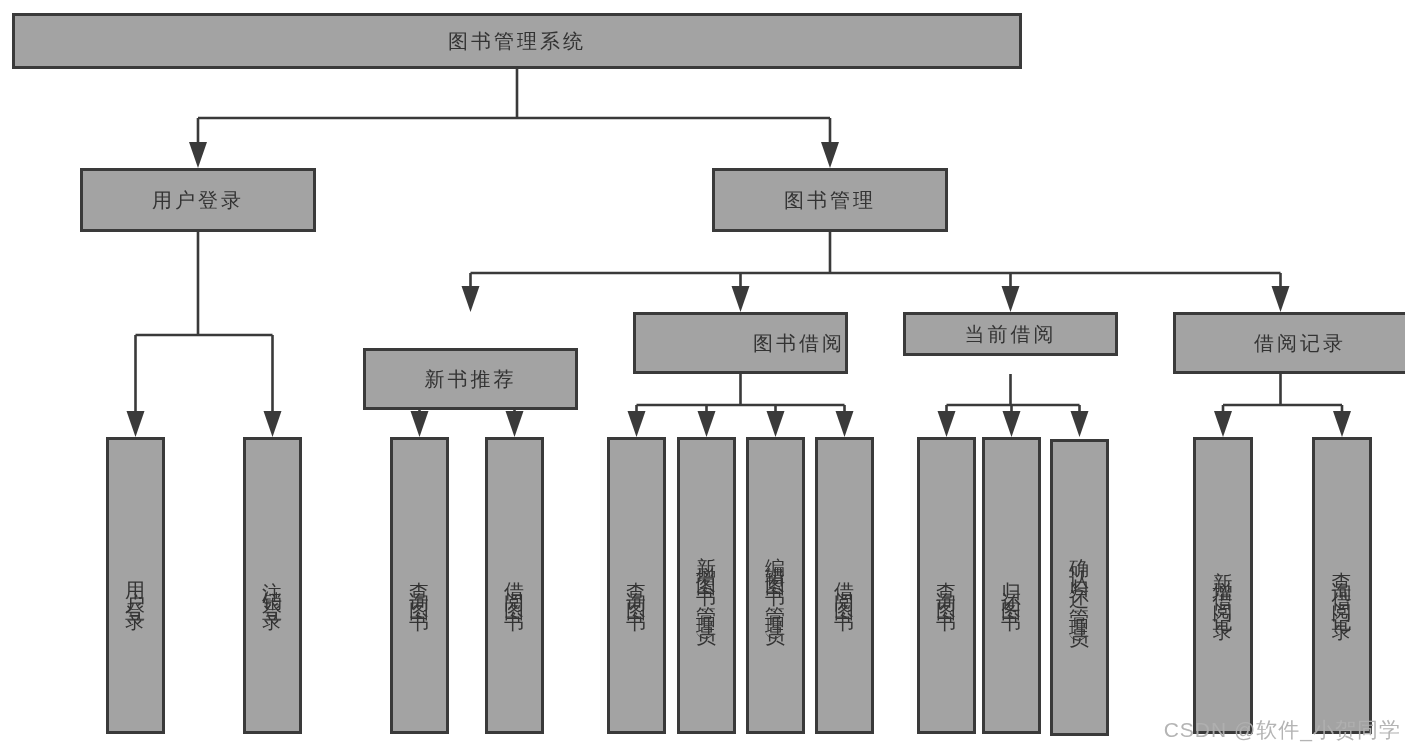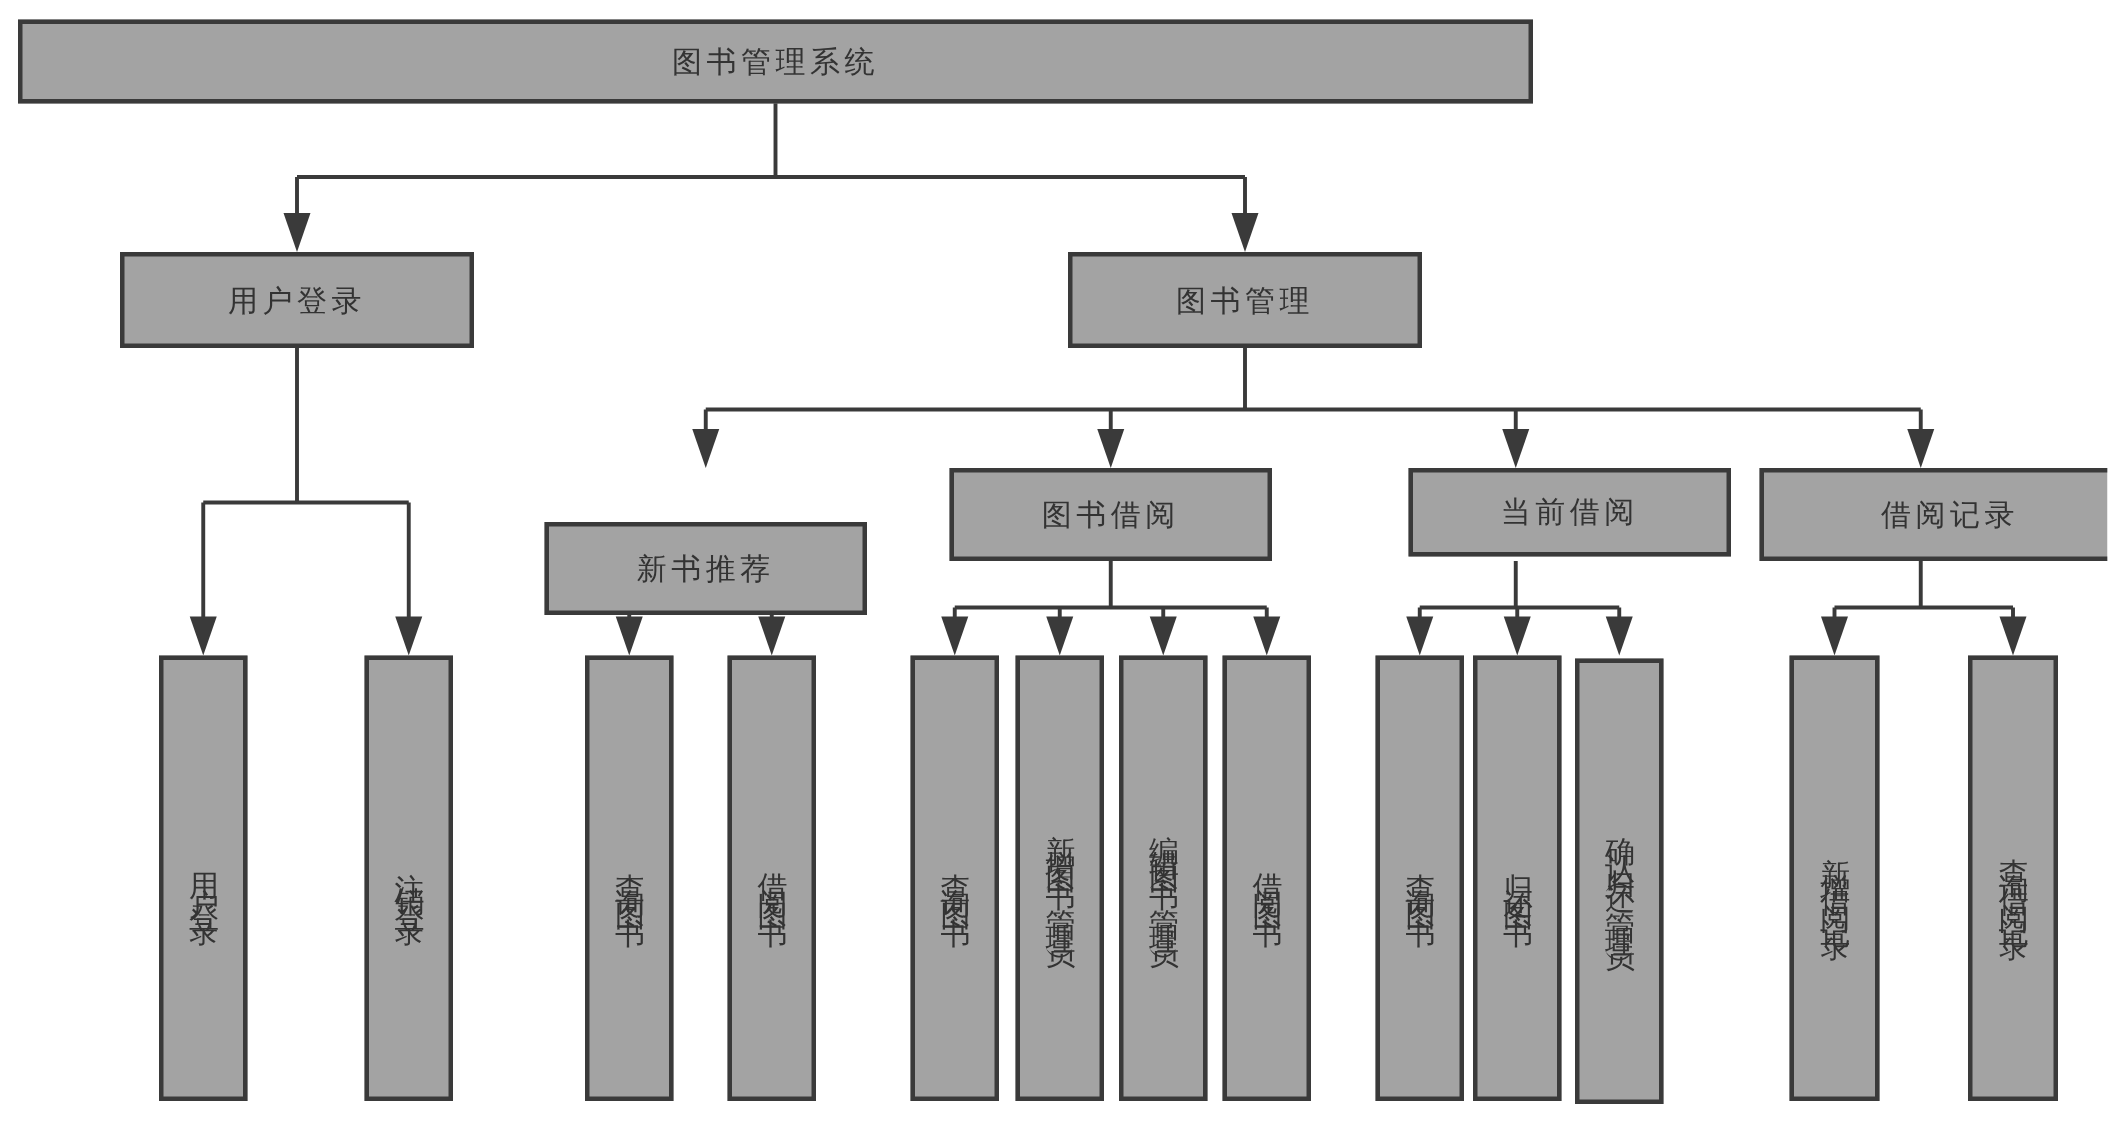--- a/index.html
+++ b/index.html
@@ -101,24 +101,24 @@
   <div class="node" style="left:80px; top:168px; width:236px; height:64px;">
     <span class="hlabel">用户登录</span>
   </div>
   <div class="node" style="left:712px; top:168px; width:236px; height:64px;">
     <span class="hlabel">图书管理</span>
   </div>
 
   <div class="node" style="left:363px; top:312px; width:215px; height:62px;margin-top:36px;">
     <span class="hlabel">新书推荐</span>
   </div>
-  <div class="node" style="left:633px; top:312px; width:215px; height:62px;">
+  <div class="node" style="left:633px; top:312px; width:215px; height:62px;justify-content:flex-end;">
     <span class="hlabel">图书借阅</span>
   </div>
-  <div class="node" style="left:939px; top:312px; width:215px; height:59px;">
+  <div class="node" style="left:903px; top:312px; width:215px; height:44px;">
     <span class="hlabel">当前借阅</span>
   </div>
   <div class="node" style="left:1173px; top:312px; width:254px; height:62px;">
     <span class="hlabel">借阅记录</span>
   </div>
 
   <div class="node" style="left:106px; top:437px; width:59px; height:297px;">
     <span class="vlabel">用户登录</span>
   </div>
   <div class="node" style="left:243px; top:437px; width:59px; height:297px;">
@@ -155,14 +155,15 @@
     <span class="vlabel">确认归还（管理员）</span>
   </div>
 
   <div class="node" style="left:1193px; top:437px; width:60px; height:297px;">
     <span class="vlabel">新增借阅记录</span>
   </div>
   <div class="node" style="left:1312px; top:437px; width:60px; height:297px;">
     <span class="vlabel">查询借阅记录</span>
   </div>
 
+  <div class="watermark">CSDN @软件_小贺同学</div>
 
 </div>
 
 </body></html>

